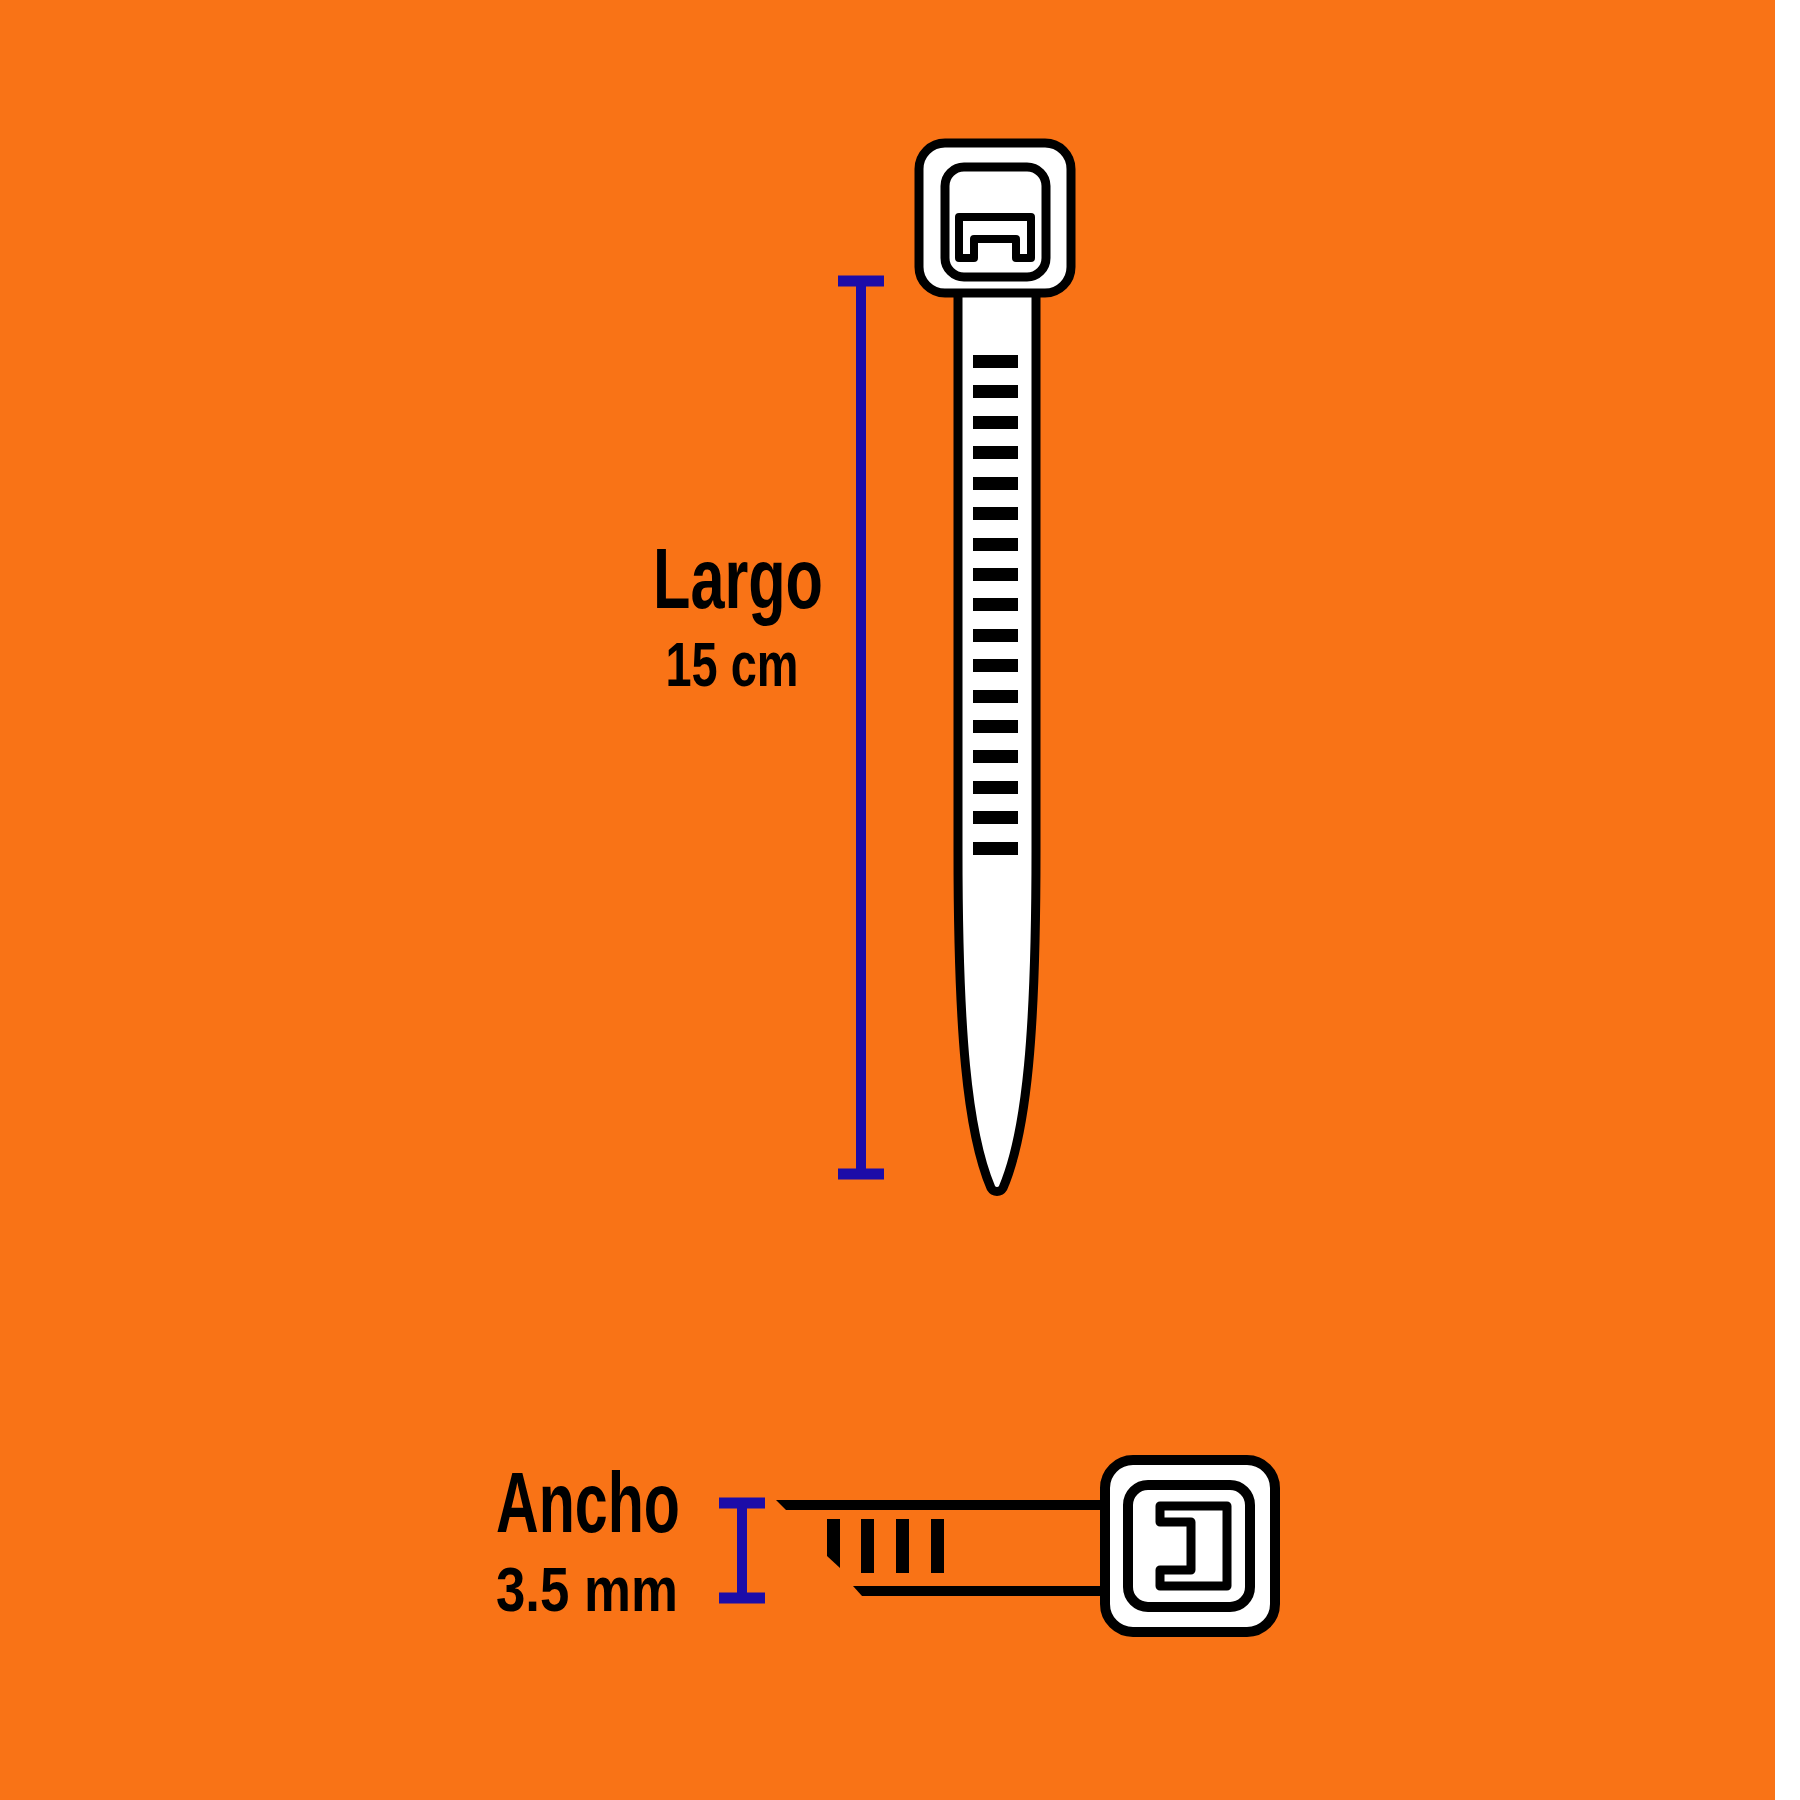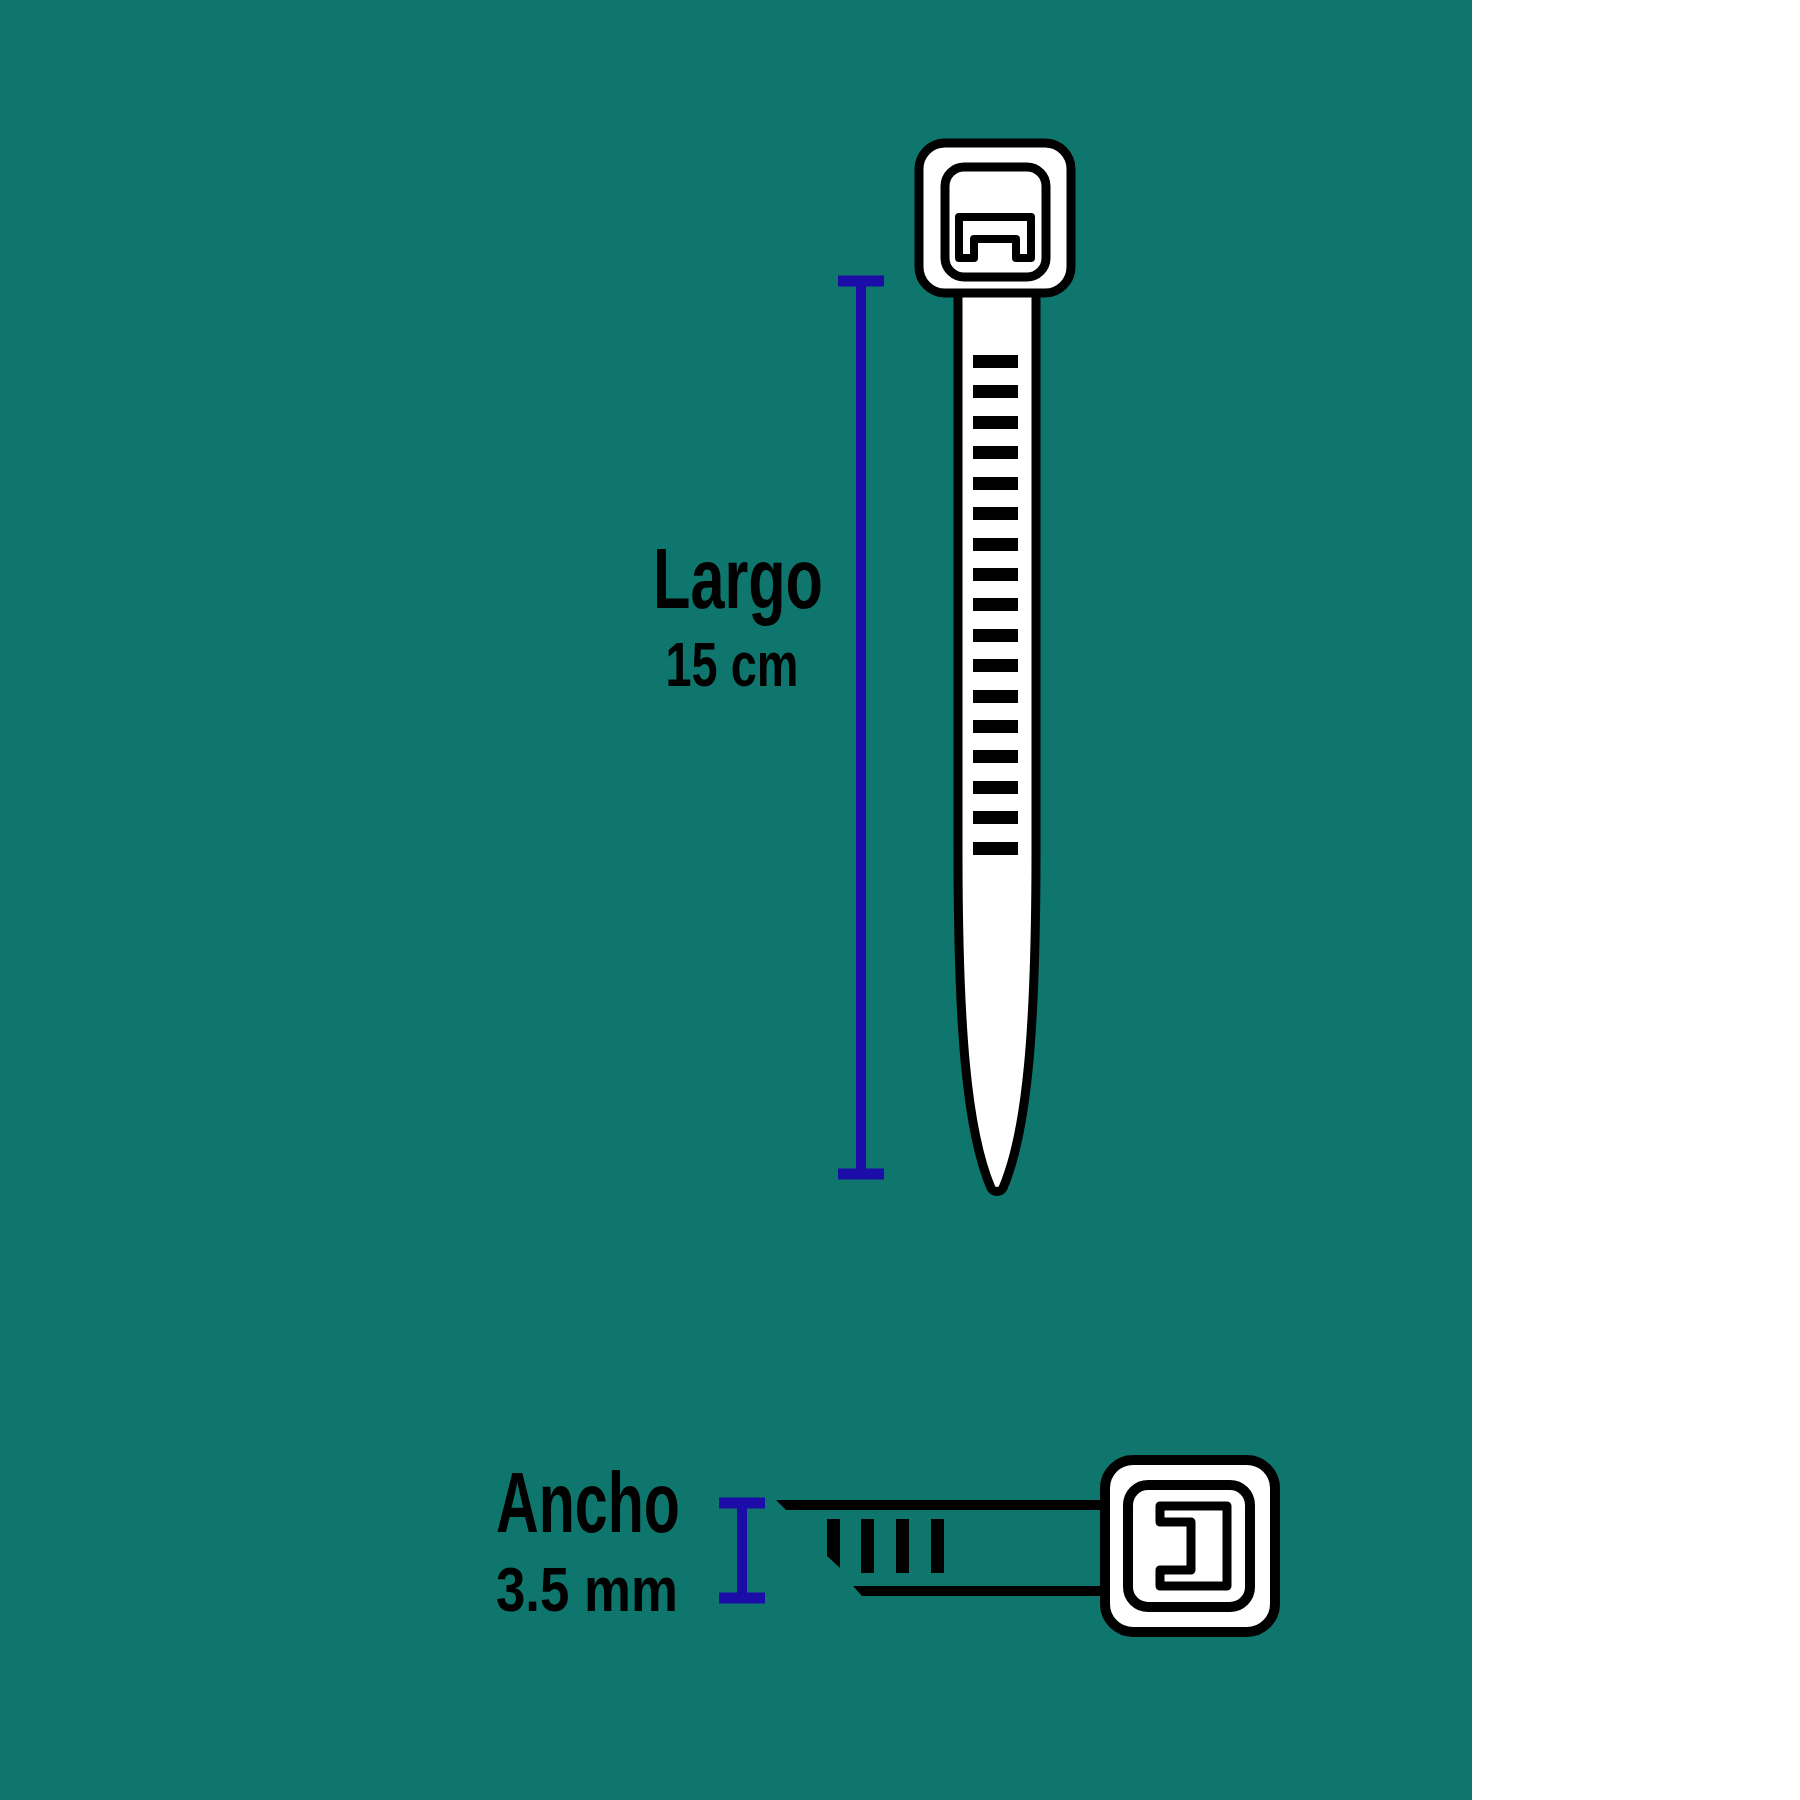--- a/index.html
+++ b/index.html
@@ -2,23 +2,23 @@
 <html><head>
 <meta charset="utf-8">
 <style>
   html, body {
     margin: 0;
     padding: 0;
     background: #ffffff;
   }
   .canvas {
     position: relative;
-    width: 1472px;
+    width: 1775px;
     height: 1800px;
-    background: #0f766e;
+    background: #f97316;
     overflow: hidden;
   }
   svg.diagram {
     position: absolute;
     left: 0;
     top: 0;
     width: 1800px;
     height: 1800px;
     display: block;
   }

